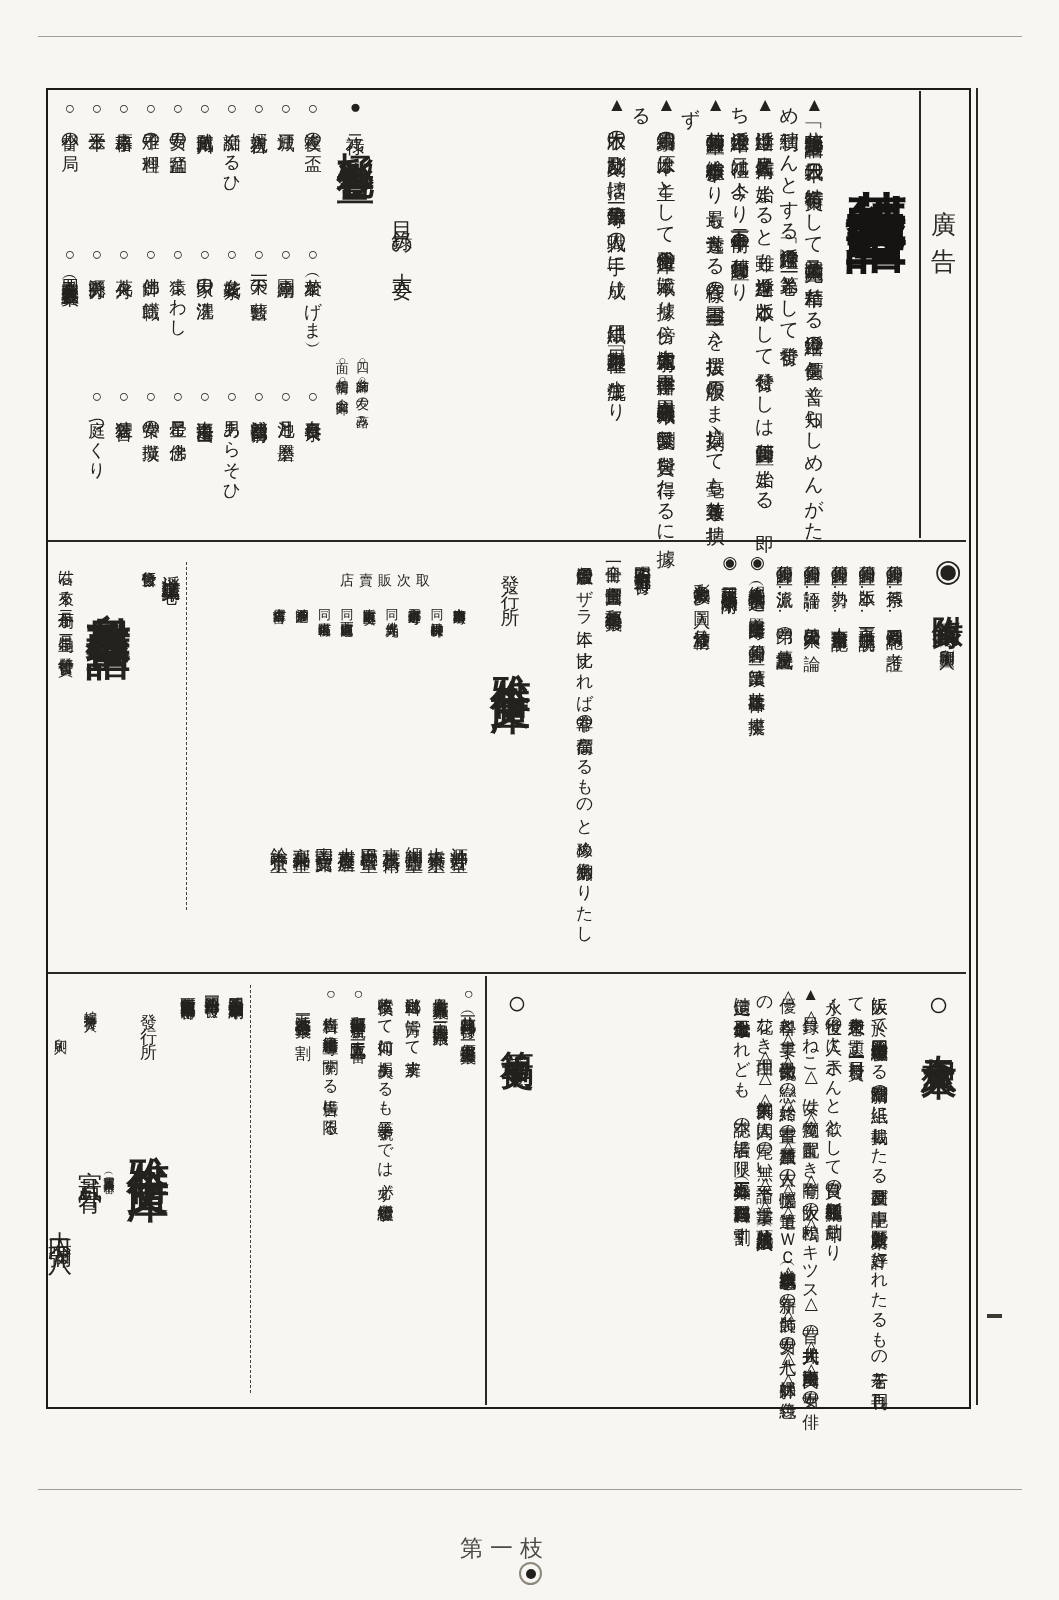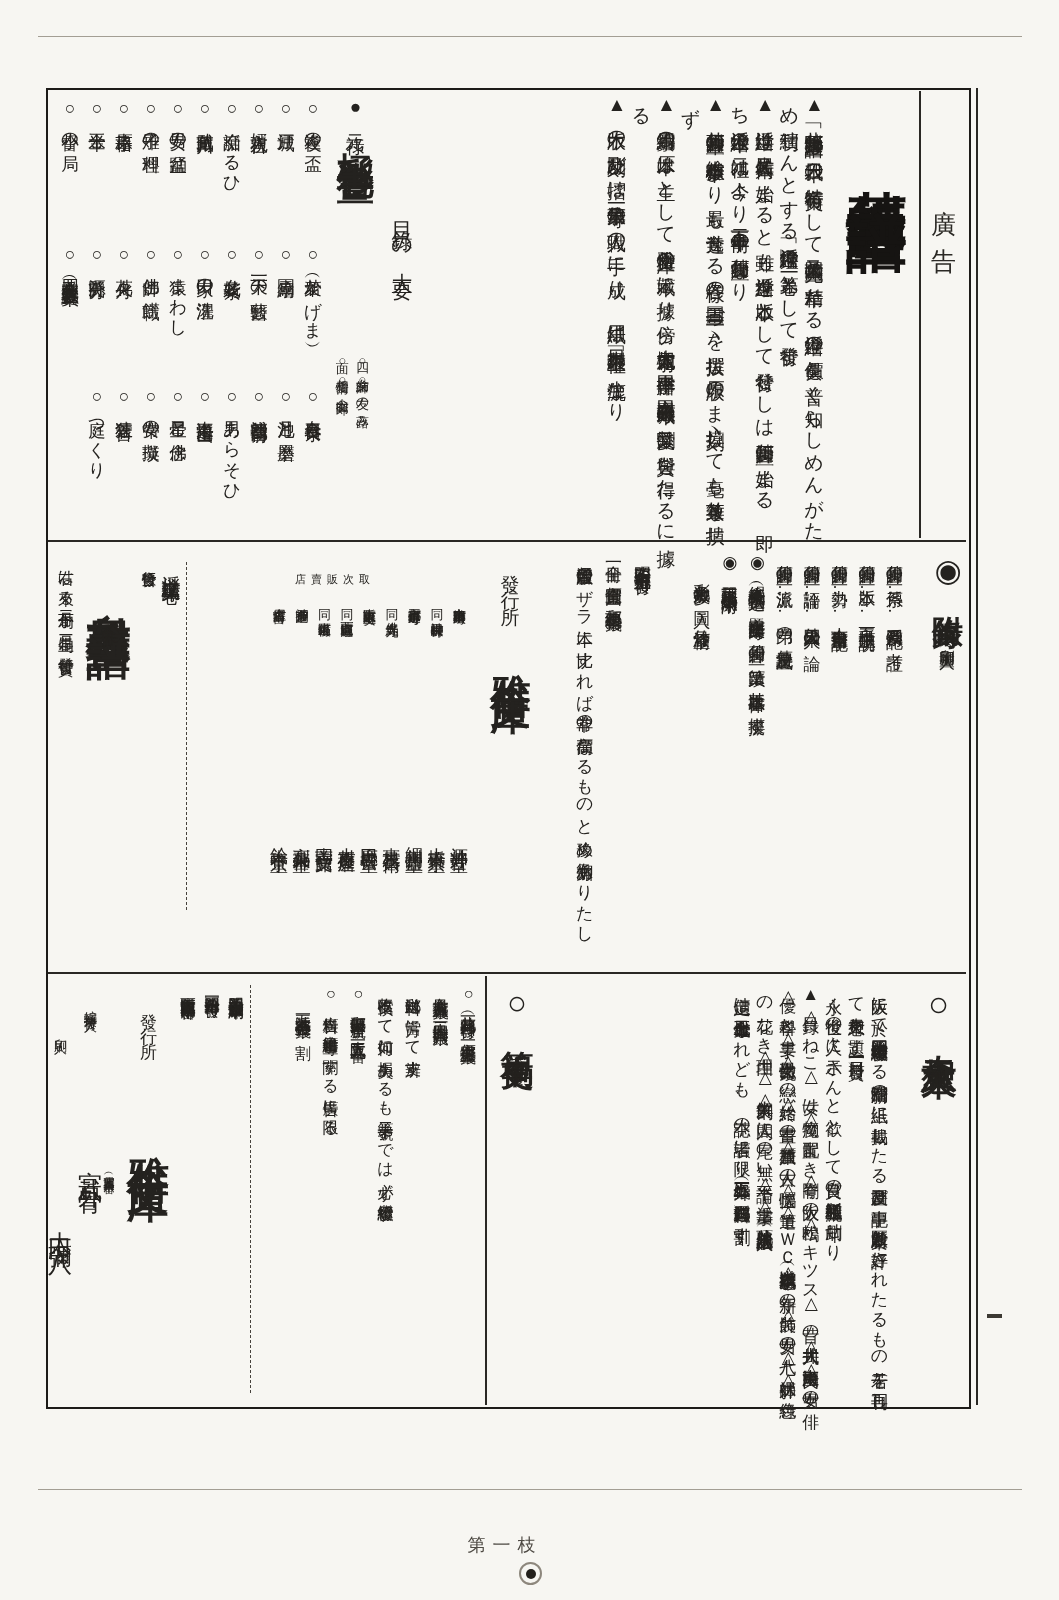--- a/index.html
+++ b/index.html
@@ -34,21 +34,21 @@
   .cat-col .s2.slot-long{inline-size:auto;}
 
   
   .furoku-h{font-size:31px;font-weight:bold;letter-spacing:3px;}
   .furoku-sub{font-size:15.5px;margin-inline-start:14px;letter-spacing:1px;}
   .furoku{font-size:17px;line-height:1.62;letter-spacing:1px;}
   .pubinfo{font-size:17px;line-height:1.7;letter-spacing:1px;}
   .pub-label{font-size:19px;letter-spacing:16px;}
   .pub-name{font-size:40px;font-weight:bold;letter-spacing:6px;margin-inline-start:34px;}
   .dist-header{position:absolute;direction:rtl;unicode-bidi:bidi-override;
-               font-size:11px;letter-spacing:5px;text-align:left;}
+               font-size:14px;letter-spacing:5px;text-align:right;}
   .dist{line-height:1.25;}
   .dist .addr{display:inline-block;inline-size:235px;font-size:13px;letter-spacing:0.5px;}
   .dist .shop{font-size:18px;letter-spacing:2px;}
   .yokoku-t{font-size:19px;letter-spacing:2px;}
   .yokoku-n{font-size:15px;}
   .okumura-t{font-size:44px;font-weight:bold;letter-spacing:4px;}
   .okumura-v{font-size:16px;margin-inline-start:12px;letter-spacing:2px;}
   .migi-note{font-size:16px;letter-spacing:1px;}
 
   
@@ -61,21 +61,21 @@
   .colophon{font-size:15.5px;line-height:1.55;letter-spacing:0.5px;}
   .pub2-label{font-size:17px;letter-spacing:15px;}
   .pub2-name{font-size:42px;font-weight:bold;letter-spacing:7px;margin-inline-start:78px;}
   .phone{font-size:11px;letter-spacing:0.5px;}
   .staff-label{font-size:13px;letter-spacing:2px;}
   .staff-name{font-size:24px;letter-spacing:7px;}
   .m140{margin-inline-start:140px;}
   .m178{margin-inline-start:178px;}
 
   .footer-label{position:absolute;left:0;top:1533px;width:1010px;text-align:center;
-                font-size:18px;letter-spacing:7px;color:#4e4a44;}
+                font-size:23px;letter-spacing:7px;color:#4e4a44;}
   .bullseye{position:absolute;left:519px;top:1562px;width:19px;height:19px;border-radius:50%;
             border:2px solid #8d877d;display:flex;align-items:center;justify-content:center;}
   .bullseye .core{width:10px;height:10px;border-radius:50%;background:#23201c;}
   .edge-tick{position:absolute;left:987px;top:1314px;width:15px;height:4px;background:#3c3933;}
 </style>
 </head>
 <body>
 
 <div class="page">
 

